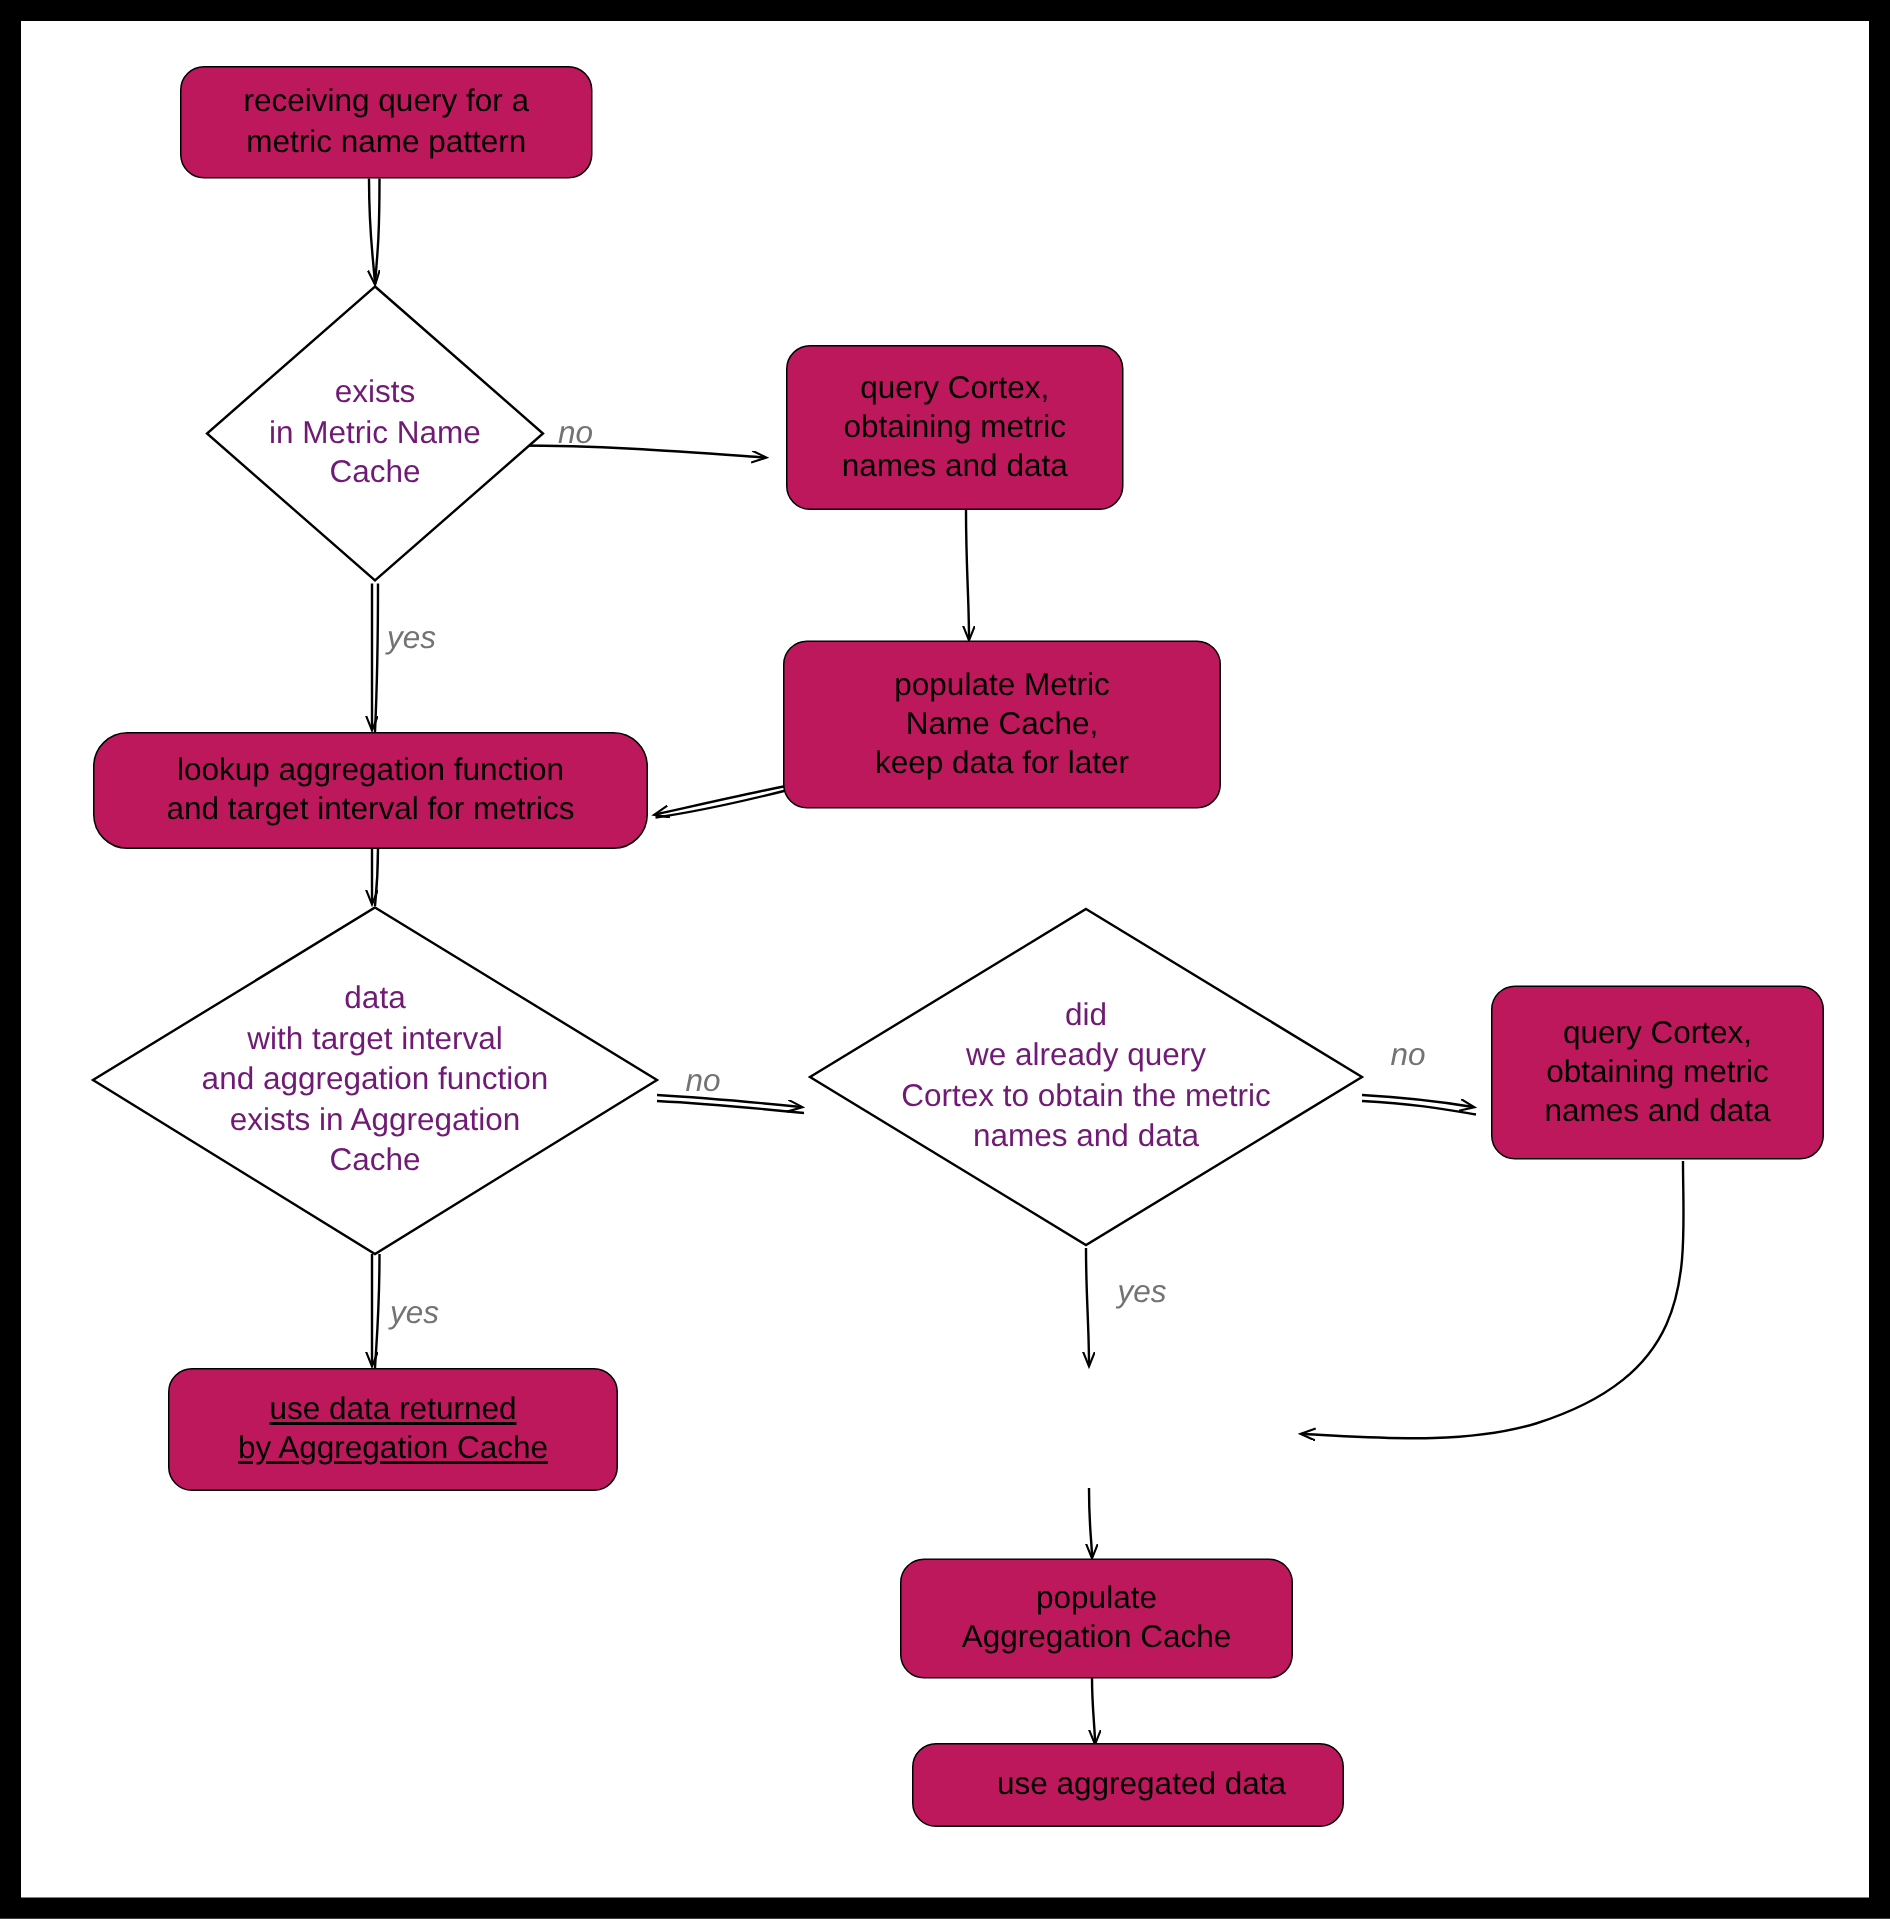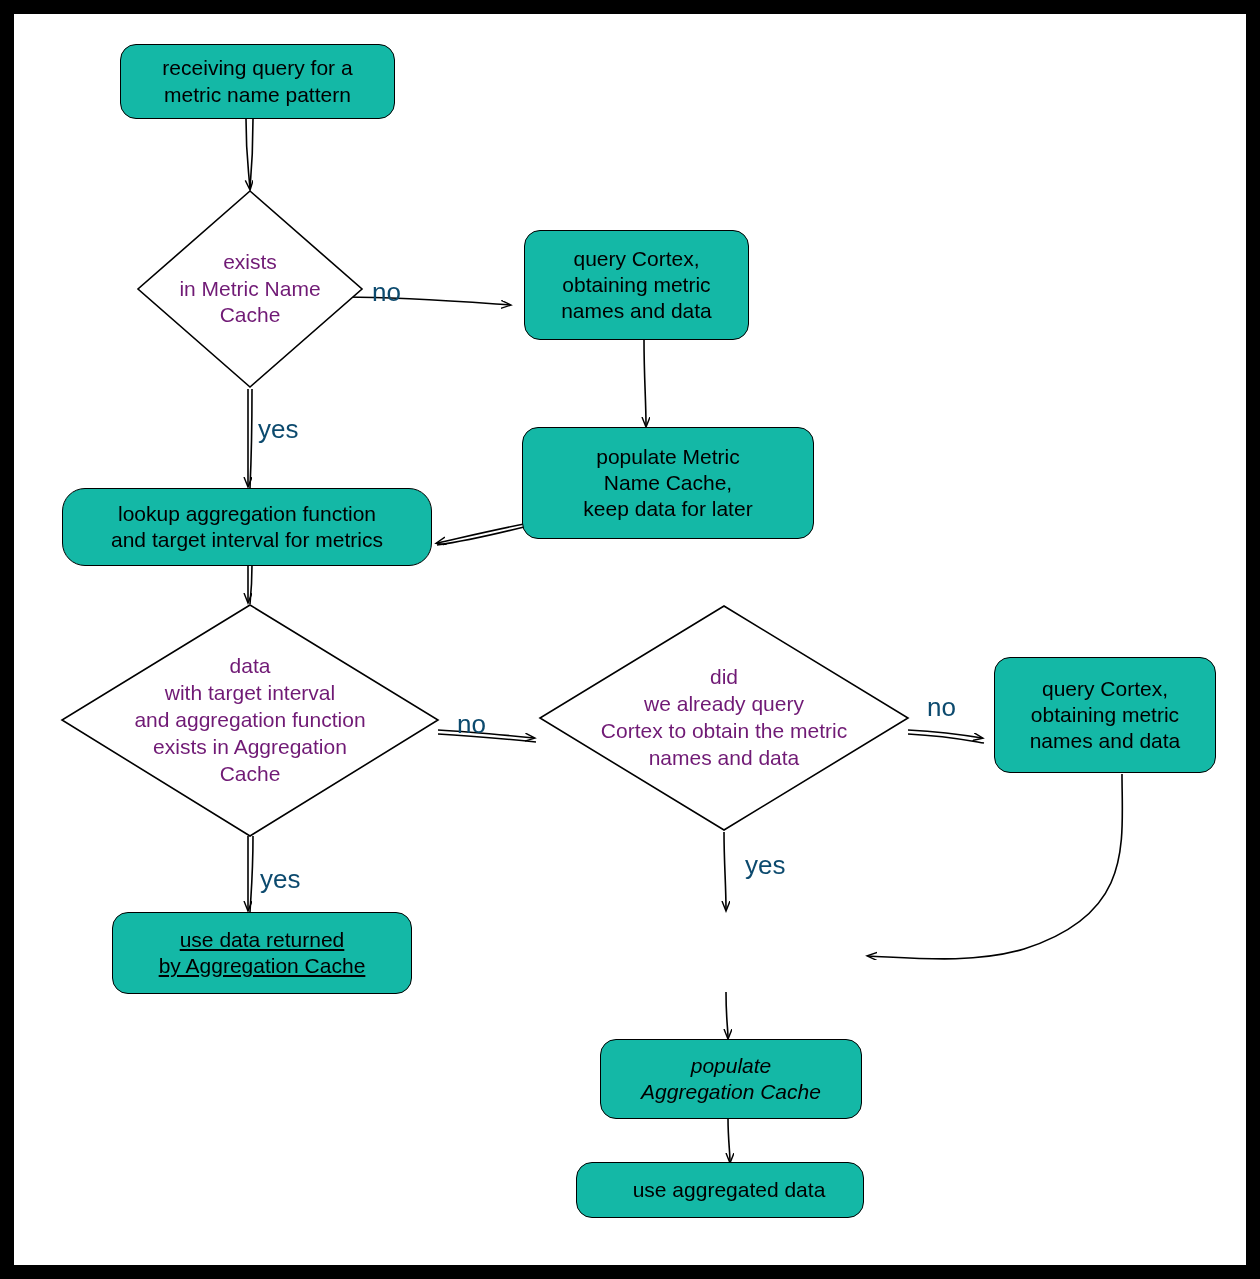--- a/index.html
+++ b/index.html
@@ -35,21 +35,21 @@
     display: flex;
     align-items: center;
     justify-content: center;
     text-align: center;
     color: #000;
     line-height: 1.25;
   }
   .box {
     border: 1.6px solid #000;
     border-radius: 16px;
-    background: #14b8a6;
+    background: #be185d;
     font-size: 21px;
     padding: 4px 10px;
   }
   .diamond-wrap {
     position: absolute;
   }
   .diamond-wrap svg {
     position: absolute;
     left: 0;
     top: 0;
@@ -64,23 +64,24 @@
     align-items: center;
     justify-content: center;
     text-align: center;
     font-size: 21px;
     line-height: 1.28;
     color: #701a75;
     white-space: pre-line;
   }
   .edge-label {
     position: absolute;
-    font-size: 26px;
-    color: #0c4a6e;
+    font-size: 21px;
+    color: #737373;
     background: transparent;
+    font-style: italic;
   }
   .txt {
     white-space: pre-line;
   }
 </style>
 </head>
 <body>
 
 <div id="canvas">
 
@@ -184,26 +185,26 @@
 names and data</div>
   </div>
 
   <div class="node box" style="left:980px; top:643px; width:222px; height:116px;">
     <span class="txt">query Cortex,
 obtaining metric
 names and data</span>
   </div>
 
 
-  <div class="node box" style="left:586px; top:1025px; width:262px; height:80px;font-style:italic;">
+  <div class="node box" style="left:586px; top:1025px; width:262px; height:80px;">
     <span class="txt">populate
 Aggregation Cache</span>
   </div>
 
-  <div class="node box" style="left:562px; top:1148px; width:288px; height:56px;padding-left:28px;">
+  <div class="node box" style="left:594px; top:1148px; width:288px; height:56px;padding-left:28px;">
     <span class="txt">use aggregated data</span>
   </div>
 
   <div class="edge-label" style="left:358px; top:263px;">no</div>
   <div class="edge-label" style="left:244px; top:400px;">yes</div>
   <div class="edge-label" style="left:443px; top:695px;">no</div>
   <div class="edge-label" style="left:246px; top:850px;">yes</div>
   <div class="edge-label" style="left:913px; top:678px;">no</div>
   <div class="edge-label" style="left:731px; top:836px;">yes</div>
 

